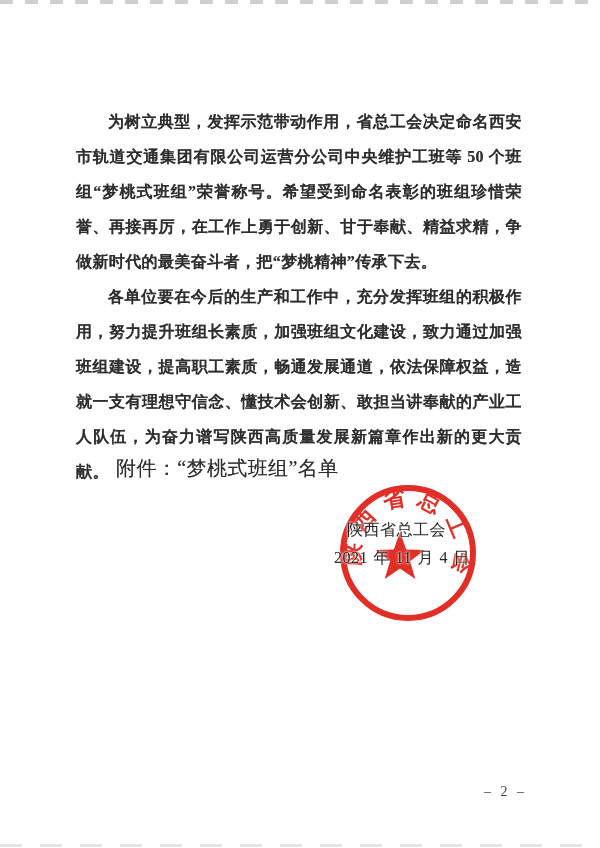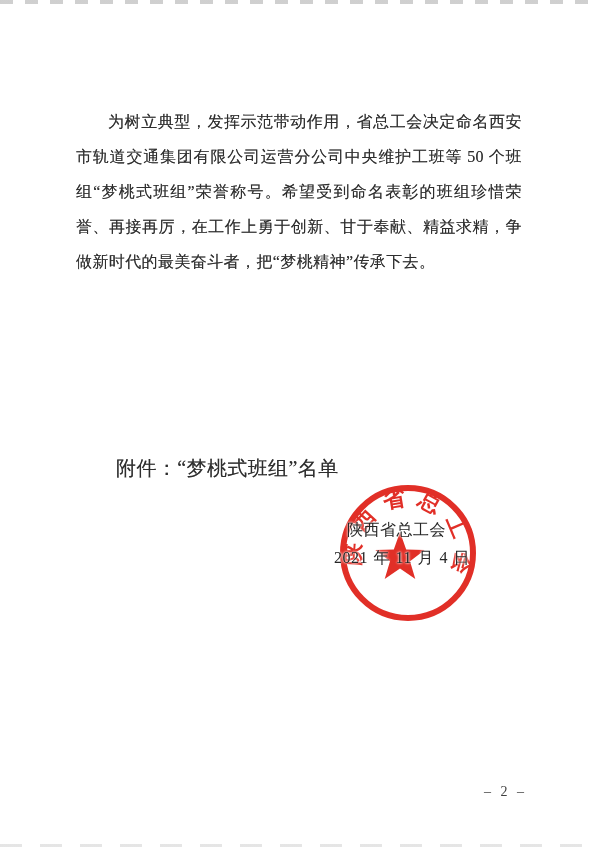--- a/index.html
+++ b/index.html
@@ -19,21 +19,21 @@
     background:repeating-linear-gradient(90deg,
       rgba(170,170,170,.30) 0 22px, rgba(0,0,0,0) 22px 40px);
   }
   
   .doc-text{
     position:absolute;left:76px;top:104px;width:446px;
     color:#2e2e2e;font-size:16px;line-height:35px;letter-spacing:.4px;
     text-align:justify;
     text-shadow:0 0 .6px rgba(40,40,40,.55);
   }
-  .doc-text p{margin:0;text-indent:2em;}
+  .doc-text p{margin:0;text-indent:2em;font-weight:bold;}
   .attachment-line{
     position:absolute;left:76px;top:451px;width:446px;
     color:#2e2e2e;font-size:20px;line-height:35px;letter-spacing:.4px;
     text-indent:2em;
     text-shadow:0 0 .6px rgba(40,40,40,.55);
   }
   
   .seal{
     position:absolute;left:328px;top:473px;width:160px;height:160px;
     opacity:.95;z-index:1;
@@ -59,20 +59,21 @@
     color:#3f3f3f;font-size:14px;letter-spacing:3px;
   }
 </style>
 </head>
 <body>
 
 <div class="scan-edge-top"></div>
 
 <div class="doc-text">
   <p>为树立典型，发挥示范带动作用，省总工会决定命名西安市轨道交通集团有限公司运营分公司中央维护工班等 50 个班组“梦桃式班组”荣誉称号。希望受到命名表彰的班组珍惜荣誉、再接再厉，在工作上勇于创新、甘于奉献、精益求精，争做新时代的最美奋斗者，把“梦桃精神”传承下去。</p>
+  <p>各单位要在今后的生产和工作中，充分发挥班组的积极作用，努力提升班组长素质，加强班组文化建设，致力通过加强班组建设，提高职工素质，畅通发展通道，依法保障权益，造就一支有理想守信念、懂技术会创新、敢担当讲奉献的产业工人队伍，为奋力谱写陕西高质量发展新篇章作出新的更大贡献。</p>
 </div>
 
 <div class="attachment-line">附件：“梦桃式班组”名单</div>
 
 <div class="seal">
   <svg viewBox="0 0 160 160" xmlns="http://www.w3.org/2000/svg">
     <circle cx="80" cy="80" r="65" fill="none" stroke-width="6" stroke="#e0241c"></circle>
     <path id="sealArc" d="M 34.9,96.4 A 48,48 0 1 1 125.1,96.4" fill="none"></path>
     <text class="seal-text" fill="#e0241c">
       <textPath href="#sealArc" startOffset="4">陕西省总工会</textPath>

